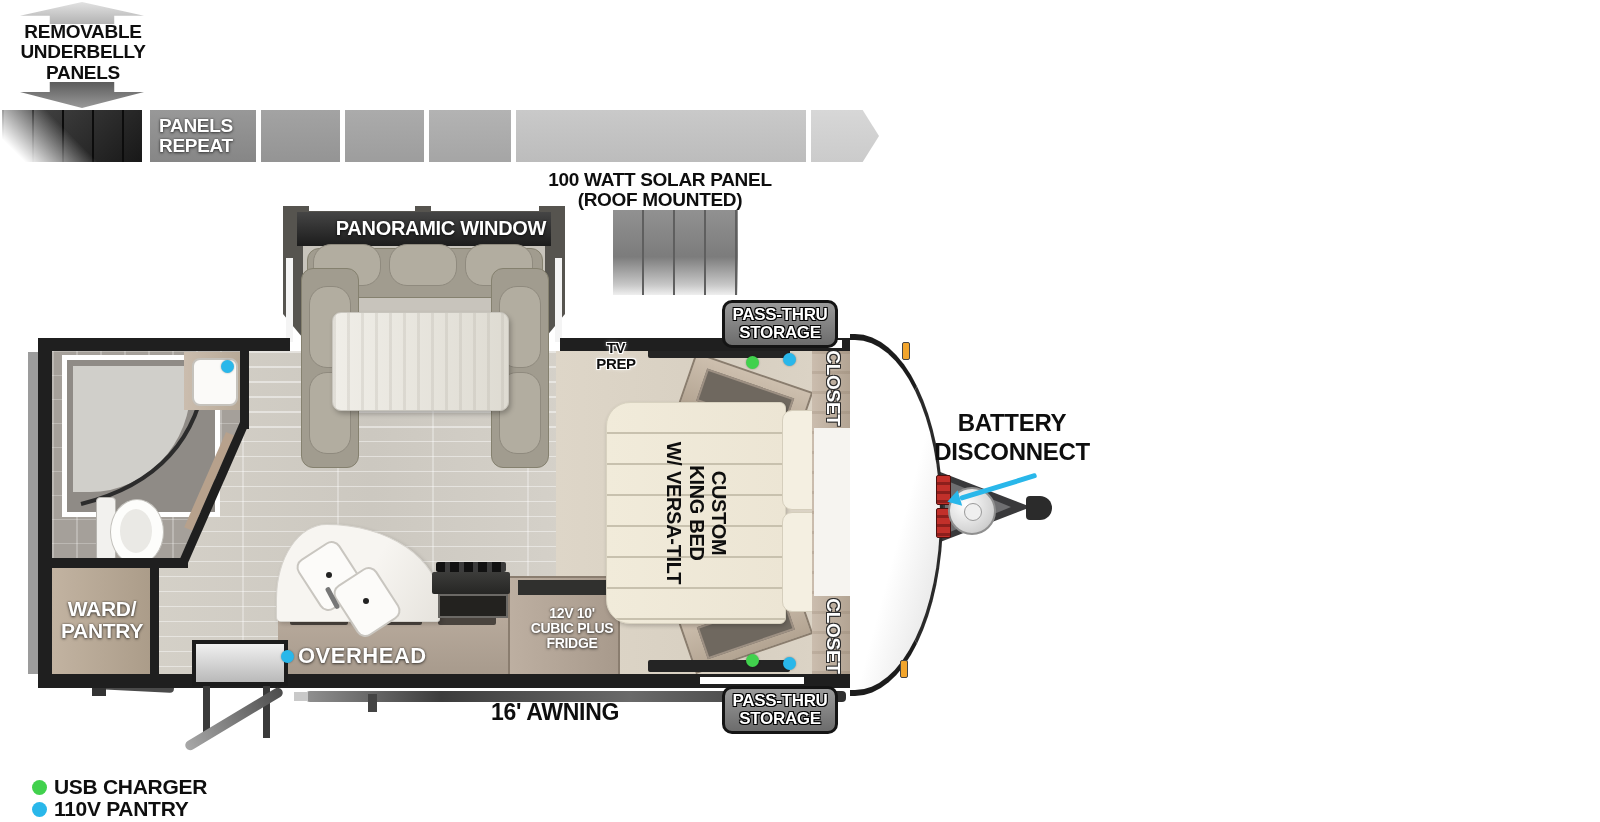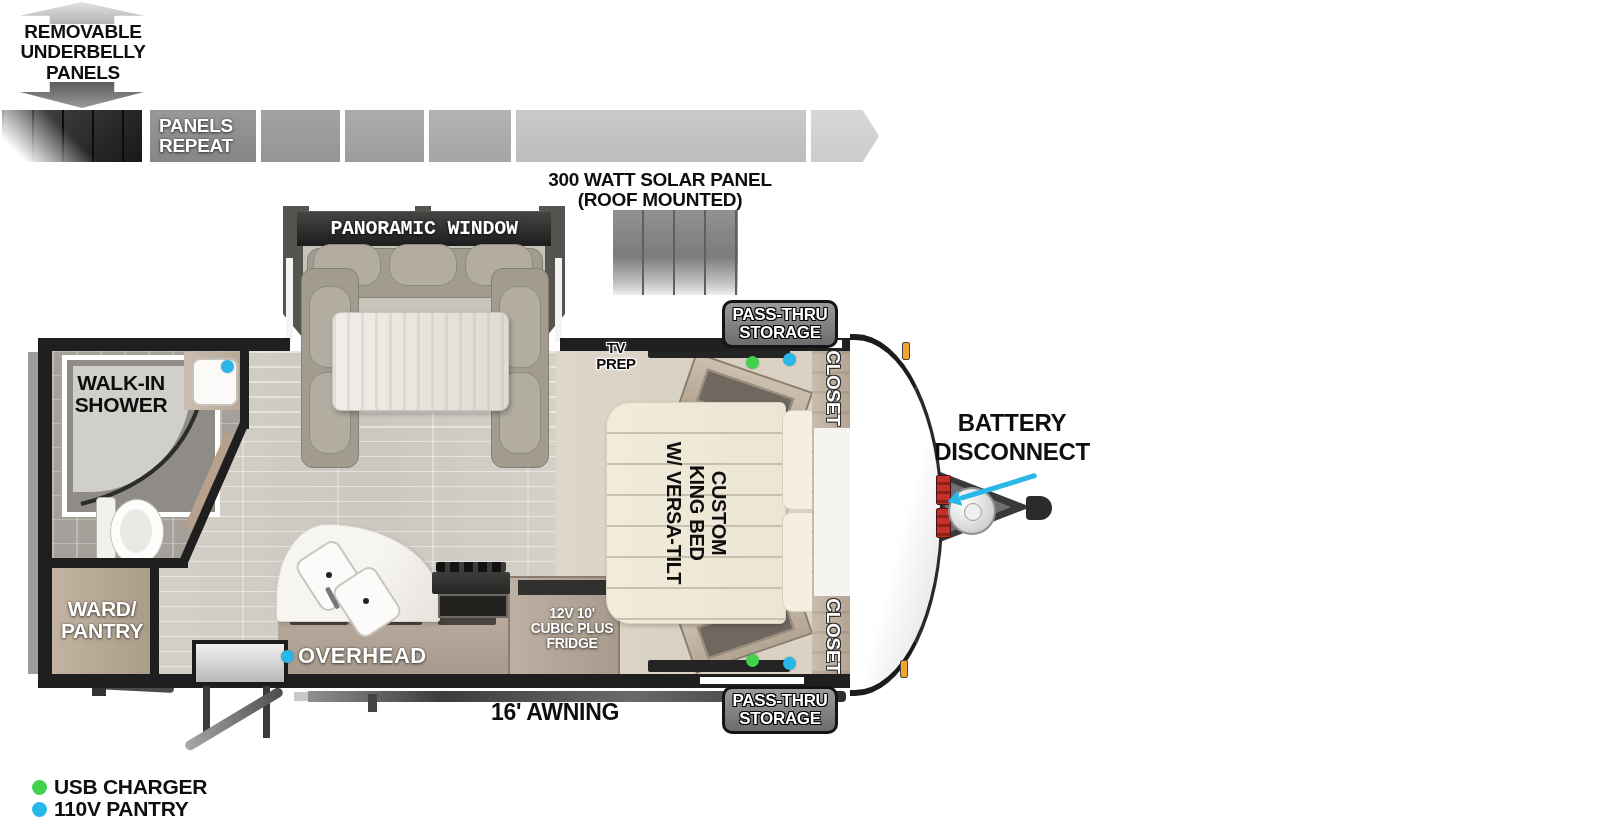--- a/index.html
+++ b/index.html
@@ -51,40 +51,38 @@
     <div class="lbl lbl-w" style="left:9px;top:6px;width:90px;font-size:19px;text-align:left;">PANELS
 REPEAT</div>
   </div>
   <div class="panel" style="left:261px;width:79px;background:linear-gradient(#a3a3a3,#949494);"></div>
   <div class="panel" style="left:345px;width:79px;background:linear-gradient(#ababab,#9d9d9d);"></div>
   <div class="panel" style="left:429px;width:82px;background:linear-gradient(#b3b3b3,#a5a5a5);"></div>
   <div class="panel" style="left:516px;width:290px;background:linear-gradient(#c9c9c9,#bcbcbc);"></div>
   <div class="panel" style="left:811px;width:68px;background:linear-gradient(#d7d7d7,#cbcbcb);
               clip-path:polygon(0 0,76% 0,100% 50%,76% 100%,0 100%);"></div>
 
-  <div class="lbl" style="left:535px;top:170px;width:250px;font-size:19px;">300 WATT SOLAR PANEL
+  <div class="lbl" style="left:535px;top:170px;width:250px;font-size:19px;">100 WATT SOLAR PANEL
 (ROOF MOUNTED)</div>
   <div class="abs" style="left:613px;top:210px;width:125px;height:85px;background:
               repeating-linear-gradient(90deg,rgba(0,0,0,0) 0 29px,#5f5f5f 29px 31px),
               linear-gradient(180deg,#919191,#7c7c7c 55%,#c7c7c7 88%,#efefef);"></div>
 
   <div class="abs" style="left:28px;top:352px;width:10px;height:322px;background:#9c9c9c;"></div>
 
   <div class="abs floor-wood" style="left:52px;top:351px;width:800px;height:323px;"></div>
   <div class="abs" style="left:556px;top:351px;width:296px;height:323px;background:linear-gradient(90deg,#ded6c8,#d7cfc1 60%,#ddd5c7);"></div>
 
   <div class="abs tile" style="left:52px;top:351px;width:196px;height:217px;clip-path:polygon(0 0,100% 0,100% 34%,64% 100%,0 100%);"></div>
   <div class="abs" style="left:62px;top:355px;width:148px;height:152px;border:5px solid #fff;background:#8f8b86;z-index:4;">
     <div class="abs" style="left:6px;top:6px;width:118px;height:126px;background:#dcdad6;border-radius:0 0 85% 0;opacity:.85;"></div>
     <svg width="148" height="152" style="position:absolute;left:0;top:0;">
       <path d="M140,6 Q128,116 14,144" fill="none" stroke="#2c2c2c" stroke-width="4"></path>
     </svg>
   </div>
-  <div class="lbl" style="left:58px;top:372px;width:126px;font-size:21px;z-index:6;">WALK-IN
-SHOWER</div>
   <div class="abs wood" style="left:184px;top:352px;width:60px;height:58px;z-index:4;">
     <div class="abs" style="left:8px;top:6px;width:42px;height:44px;background:#fbfaf8;border:2px solid #c5c2bc;border-radius:8px;"></div>
   </div>
   <div class="abs" style="left:96px;top:497px;width:18px;height:62px;background:#f2f1ee;border:1px solid #b7b5b0;border-radius:4px;z-index:4;"></div>
   <div class="abs" style="left:110px;top:499px;width:52px;height:64px;background:#fdfdfb;border:1px solid #c2c0bb;border-radius:50%;z-index:4;">
     <div class="abs" style="left:9px;top:9px;width:32px;height:44px;background:#eae9e5;border-radius:50%;"></div>
   </div>
 
   <div class="wall" style="left:240px;top:351px;width:9px;height:78px;z-index:5;"></div>
   <div class="wall" style="left:240px;top:422px;width:9px;height:155px;transform:rotate(23.7deg);transform-origin:top left;z-index:5;"></div>
@@ -126,21 +124,21 @@
   <div class="dot" style="left: 281px; top: 650px; background-color: rgb(41, 183, 234);"></div>
   <div class="dot" style="left: 221px; top: 360px; background-color: rgb(41, 183, 234);"></div>
 
   <div class="abs" style="left:283px;top:206px;width:282px;height:142px;z-index:8;">
     <div class="abs" style="left:0;top:0;width:282px;height:142px;background:#56544f;
                 clip-path:polygon(0 0,100% 0,100% 76%,90% 100%,10% 100%,0 76%);"></div>
     <div class="abs" style="left:20px;top:38px;width:242px;height:104px;background:#c8c4bc;"></div>
     <div class="abs" style="left:26px;top:0;width:106px;height:5px;background:#fff;"></div>
     <div class="abs" style="left:148px;top:0;width:108px;height:5px;background:#fff;"></div>
     <div class="abs" style="left:14px;top:6px;width:254px;height:34px;background:linear-gradient(#454545,#1c1c1c);">
-      <div class="lbl lbl-w" style="left:0;top:6px;width:254px;font-size:20px;font-family:Liberation Mono, monospace;">PANORAMIC WINDOW</div>
+      <div class="lbl lbl-w" style="left:17px;top:6px;width:254px;font-size:20px;">PANORAMIC WINDOW</div>
     </div>
     <div class="abs" style="left:3px;top:52px;width:7px;height:84px;background:#f4f4f4;"></div>
     <div class="abs" style="left:272px;top:52px;width:7px;height:84px;background:#f4f4f4;"></div>
 
     <div class="abs sofa" style="left:24px;top:42px;width:234px;height:48px;"></div>
     <div class="pill" style="left:30px;top:38px;width:66px;height:40px;"></div>
     <div class="pill" style="left:106px;top:38px;width:66px;height:40px;"></div>
     <div class="pill" style="left:182px;top:38px;width:66px;height:40px;"></div>
     <div class="abs sofa" style="left:18px;top:62px;width:56px;height:198px;"></div>
     <div class="pill" style="left:26px;top:80px;width:40px;height:80px;"></div>

